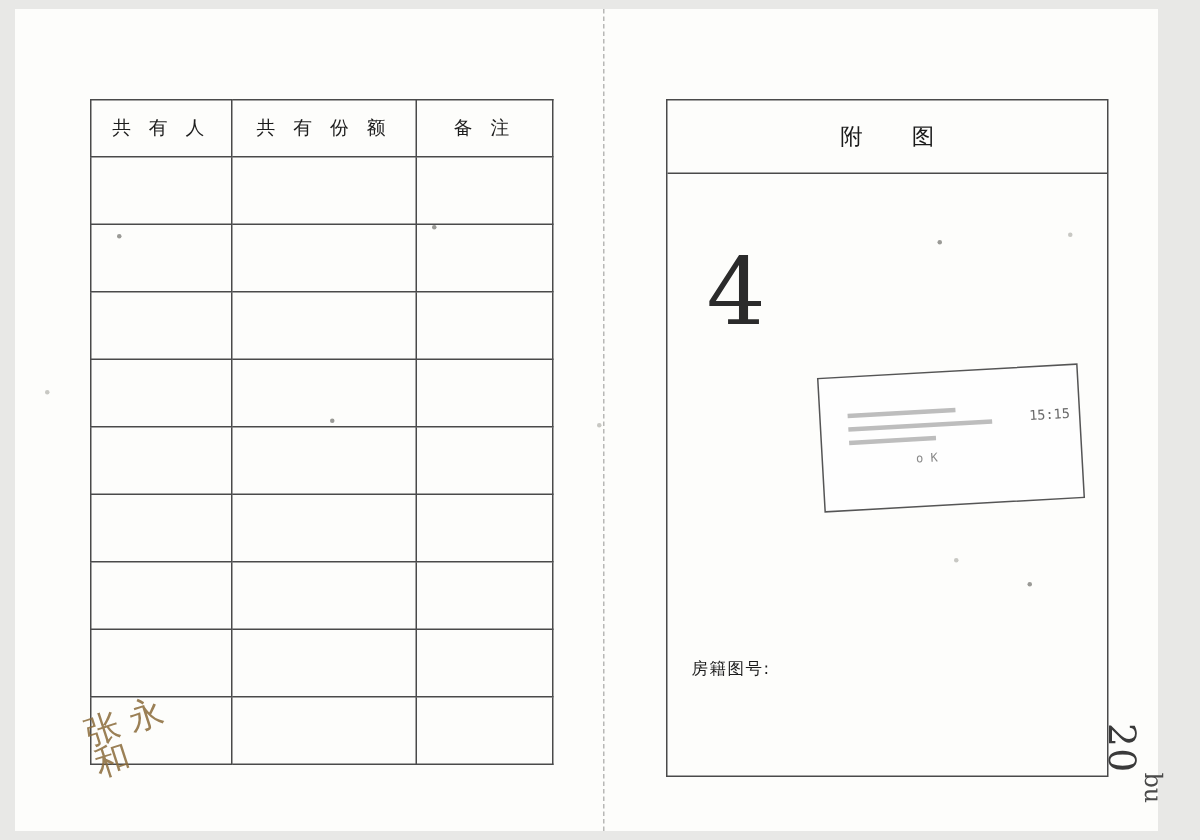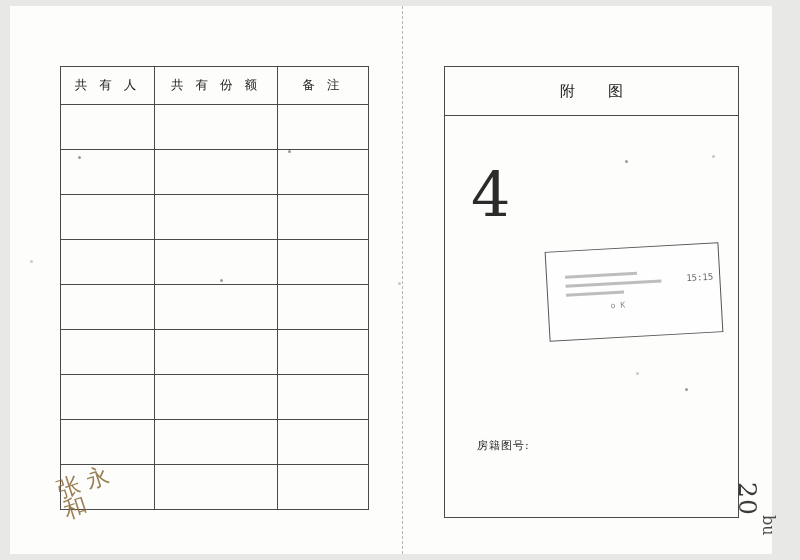--- a/index.html
+++ b/index.html
@@ -158,21 +158,21 @@
   .photo-text-bottom {
     position: absolute;
     left: 62px;
     top: 52px;
     font-size: 8px;
     color: #8a8a8a;
     font-family: "DejaVu Sans Mono", monospace;
   }
   .map-no {
     position: absolute;
-    left: 32px;
+    left: 16px;
     top: 322px;
     font-size: 11px;
     letter-spacing: 1px;
     color: #1d1d1d;
   }
 
   
   .page-num-20 {
     position: absolute;
     left: 762px;

